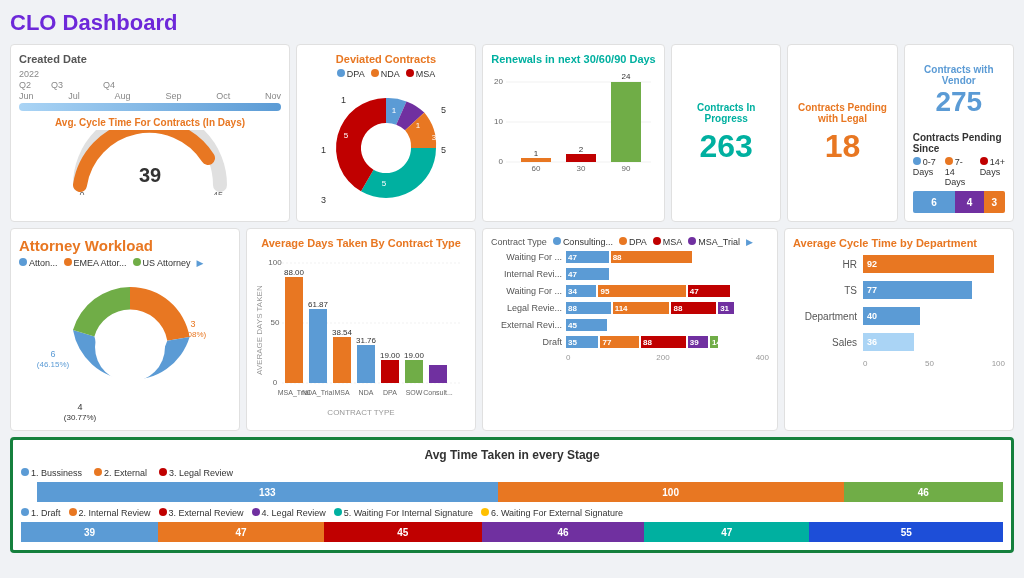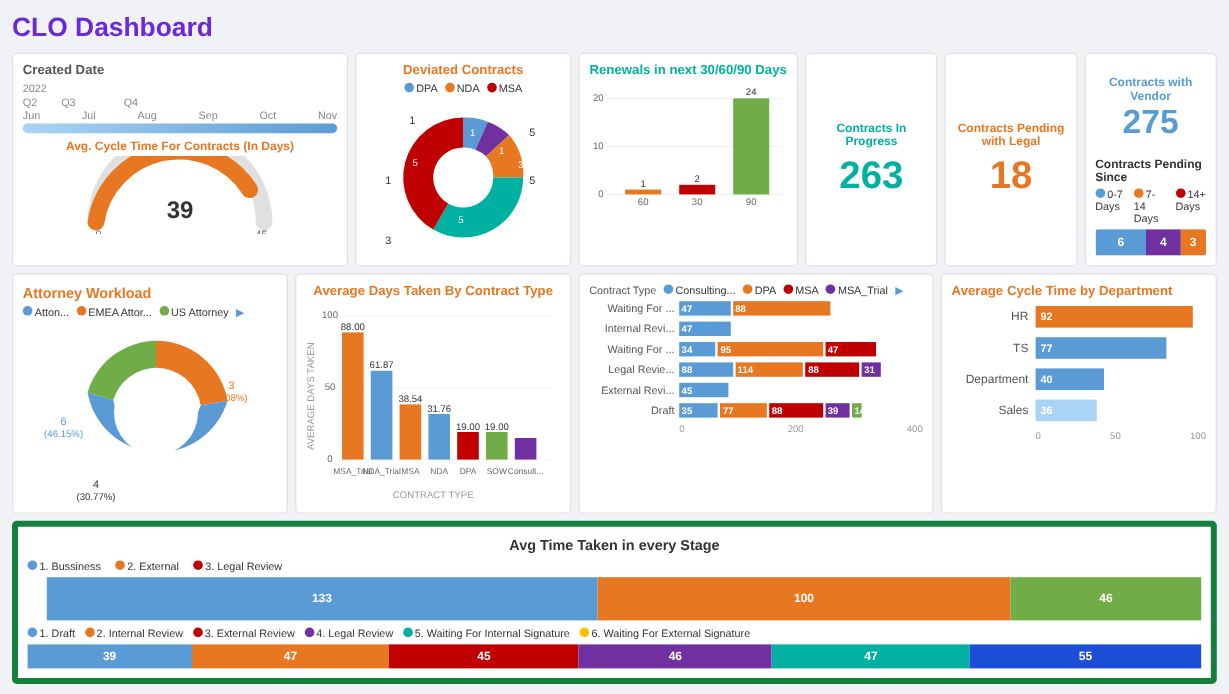--- a/index.html
+++ b/index.html
@@ -36,41 +36,41 @@
     .stat-title { font-size: 10px; font-weight: 600; margin-bottom: 4px; }
     .stat-value { font-size: 32px; font-weight: 700; }
     .stat-in-progress .stat-title { color: #00b0a0; }
     .stat-in-progress .stat-value { color: #00b0a0; }
 
     
     .middle-row { display: flex; gap: 6px; margin-bottom: 6px; }
 
     
     .attorney-card { flex: 0 0 230px; }
-    .attorney-title { font-size: 12px; font-weight: 600; color: #e87722; margin-bottom: 4px; }
+    .attorney-title { font-size: 15px; font-weight: 600; color: #e87722; margin-bottom: 4px; }
     .attorney-legend { display: flex; gap: 6px; font-size: 9px; margin-bottom: 4px; align-items: center; }
     .donut-attorney { display: flex; justify-content: center; position: relative; }
 
     
     .avg-days-card { flex: 0 0 230px; }
     .avg-days-title { font-size: 11px; font-weight: 600; color: #e87722; margin-bottom: 4px; text-align: center; }
 
     
     .avg-status-card { flex: 1; }
     .avg-status-title { font-size: 11px; font-weight: 600; color: #e87722; margin-bottom: 4px; }
 
     
     .cycle-dept-card { flex: 0 0 230px; }
     .cycle-dept-title { font-size: 11px; font-weight: 600; color: #e87722; margin-bottom: 6px; }
 
     
-    .bottom-section { background: white; border-radius: 4px; border: 5px solid #15803d; padding: 8px; margin-bottom: 6px; }
+    .bottom-section { background: white; border-radius: 4px; border: 3px solid #15803d; padding: 8px; margin-bottom: 6px; }
     .bottom-title { font-size: 12px; font-weight: 600; color: #333; text-align: center; margin-bottom: 6px; }
     .stage-legend { display: flex; gap: 12px; font-size: 9px; margin-bottom: 4px; }
-    .stage-bar-row { display: flex; height: 36px; width: 100%; margin-bottom: 6px; padding-left: 16px; }
+    .stage-bar-row { display: flex; height: 20px; width: 100%; margin-bottom: 6px; padding-left: 16px; }
     .stage-bar-seg { display: flex; align-items: center; justify-content: center; color: white; font-size: 10px; font-weight: 600; }
     .stage-legend2 { display: flex; gap: 8px; font-size: 9px; margin-bottom: 4px; flex-wrap: wrap; }
     .stage-bar-row2 { display: flex; height: 20px; width: 100%; }
 
     
     .hbar-row { display: flex; align-items: center; margin-bottom: 5px; }
     .hbar-label { width: 75px; font-size: 9px; color: #555; text-align: right; padding-right: 4px; flex-shrink: 0; }
     .hbar-bars { flex: 1; display: flex; gap: 2px; align-items: center; }
     .hbar { height: 12px; display: flex; align-items: center; padding-left: 2px; color: white; font-size: 8px; font-weight: 600; }
 

